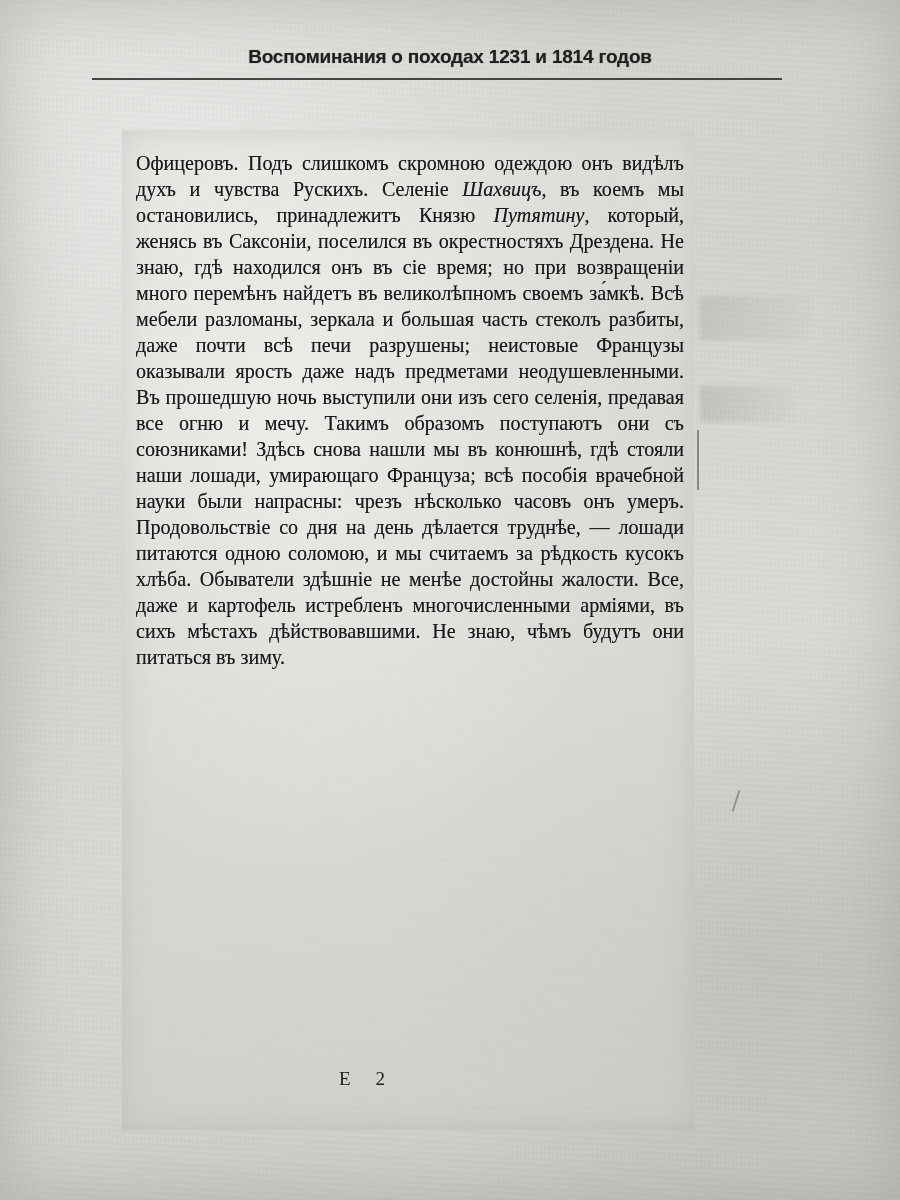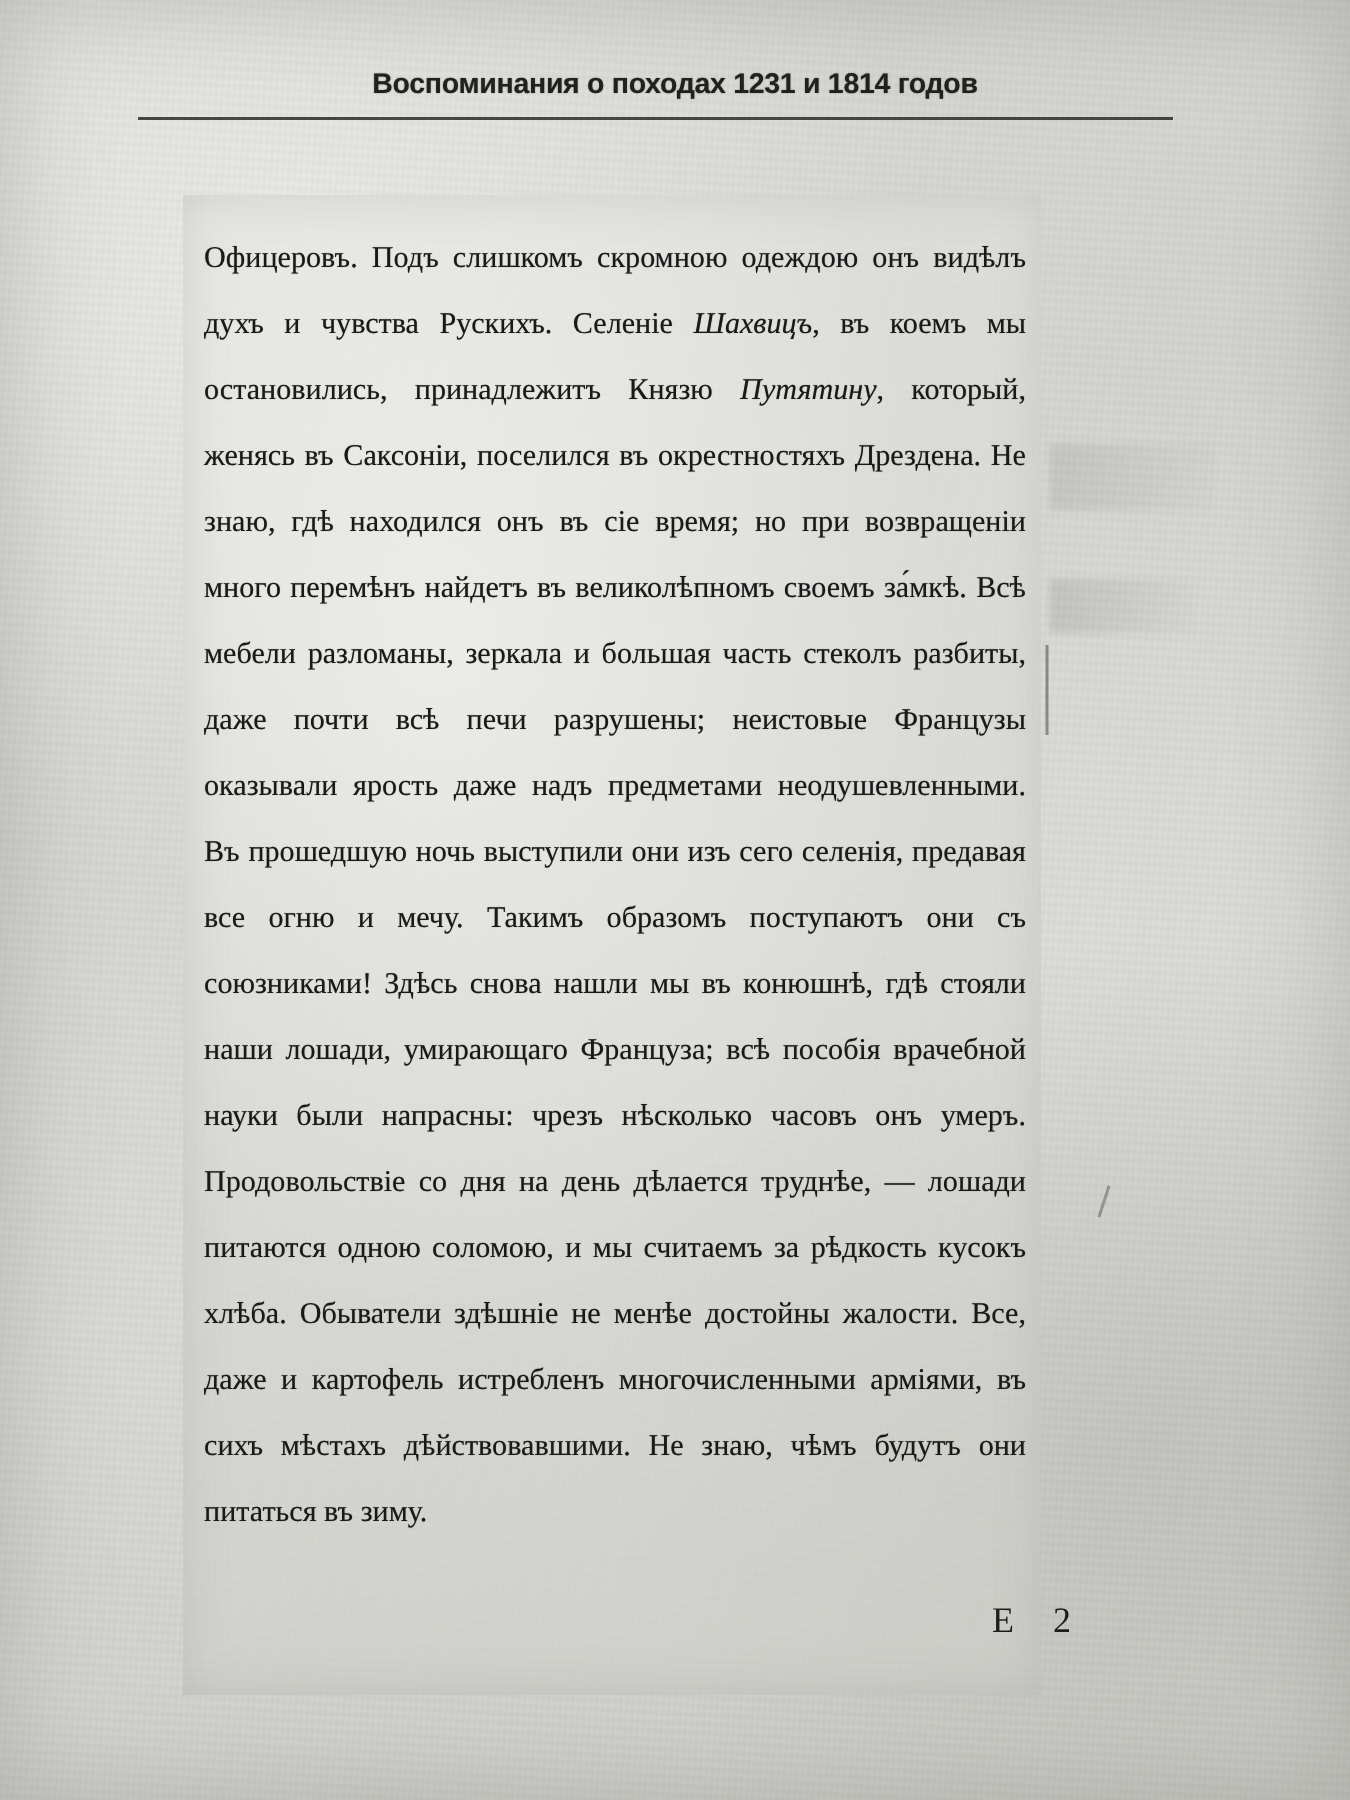--- a/index.html
+++ b/index.html
@@ -81,42 +81,42 @@
     box-shadow: inset 0 0 30px rgba(140,140,135,0.25);
   }
   .column {
     position: absolute;
     top: 150px;
     left: 136px;
     width: 548px;
     color: #19191a;
     font-family: "Liberation Serif", serif;
     font-size: 20.1px;
-    line-height: 44px;
+    line-height: 26px;
     text-align: justify;
     text-shadow: 0 0 0.6px rgba(25,25,25,0.55);
   }
   .column p {
     margin: 0;
   }
   .column p.indent {
     text-indent: 34px;
     margin-top: 2px;
   }
   .it {
     font-style: italic;
   }
   .signature {
     position: absolute;
     top: 1068px;
     left: 0;
     width: 724px;
-    text-align: right;
+    text-align: center;
     font-family: "Liberation Serif", serif;
-    font-size: 24px;
+    font-size: 19px;
     color: #1d1d1c;
     letter-spacing: 10px;
     text-indent: 10px;
   }
   
   .artifact-a {
     position: absolute;
     left: 700px; top: 296px;
     width: 110px; height: 44px;
     background: linear-gradient(90deg, rgba(120,115,110,0.16), rgba(120,115,110,0.02));

